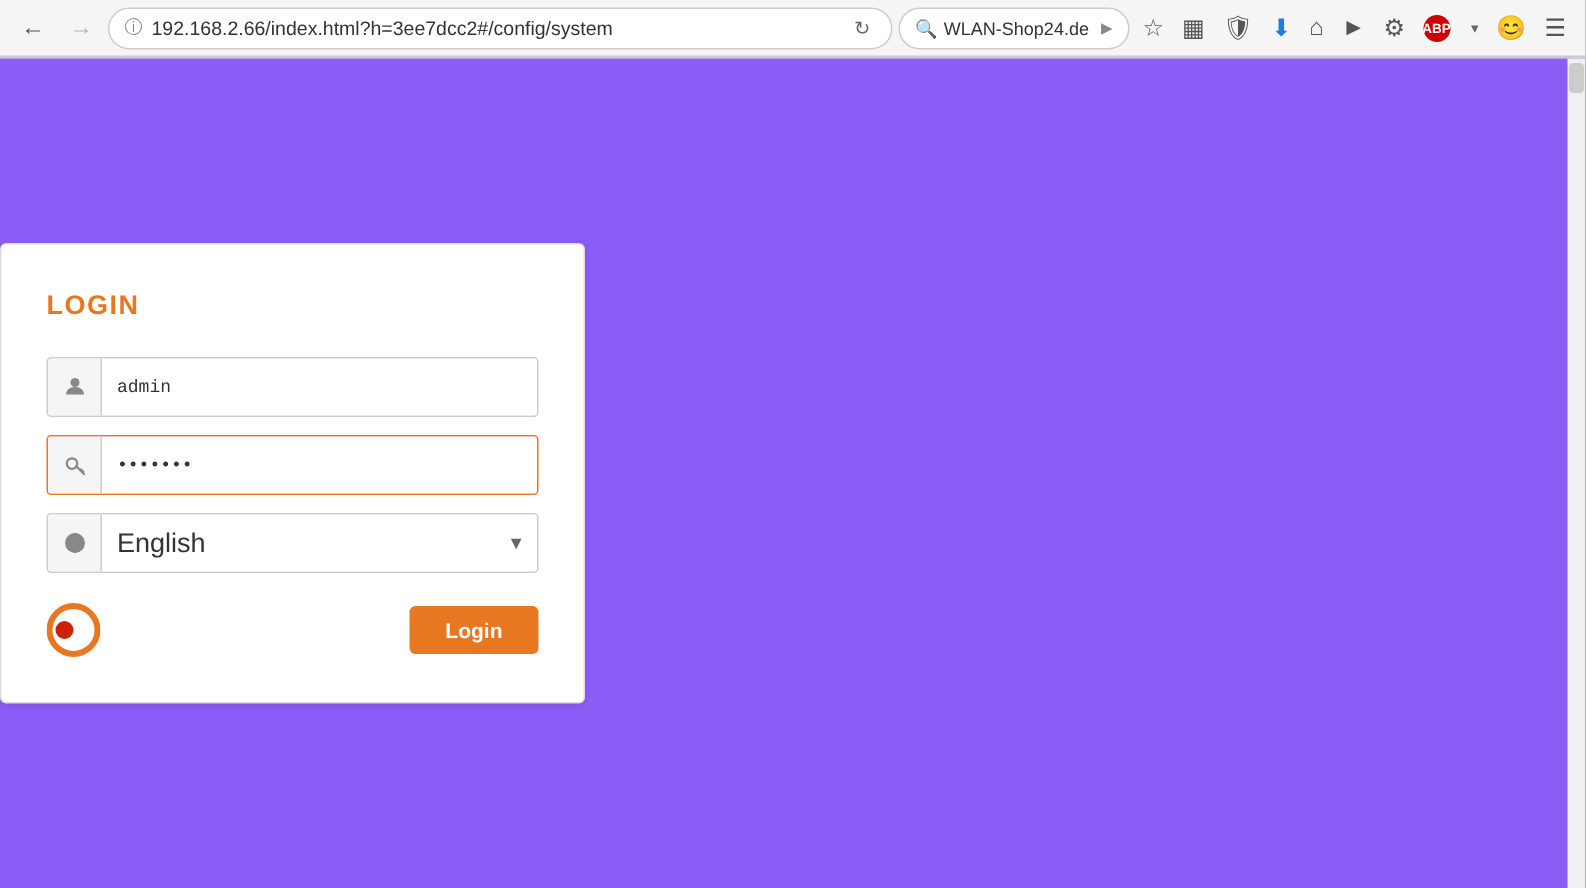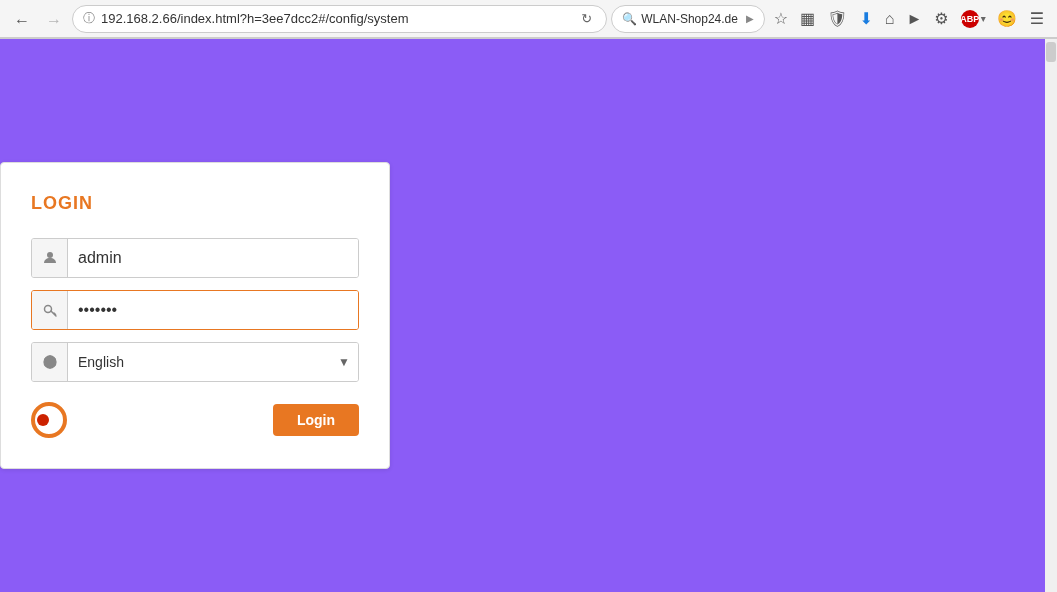--- a/index.html
+++ b/index.html
@@ -164,21 +164,21 @@
       font-size: 16px;
       color: #555;
       border-radius: 4px;
       display: flex;
       align-items: center;
     }
 
     .abp-btn {
       display: flex;
       align-items: center;
-      gap: 2px;
+      gap: 14px;
       background: none;
       border: none;
       cursor: pointer;
       padding: 2px 5px;
       border-radius: 4px;
     }
 
     .abp-badge {
       background: #cc0000;
       color: white;
@@ -269,38 +269,39 @@
       width: 16px;
       height: 16px;
       fill: #888;
     }
 
     .form-input {
       flex: 1;
       border: none;
       outline: none;
       padding: 8px 10px;
-      font-size: 16px;
+      font-size: 12px;
       color: #333;
       height: 38px;
+      font-family: Liberation Mono, monospace;
     }
 
     .form-select-wrapper {
       flex: 1;
       position: relative;
       display: flex;
       align-items: center;
     }
 
     .form-select {
       flex: 1;
       border: none;
       outline: none;
       padding: 8px 10px;
-      font-size: 14px;
+      font-size: 18px;
       color: #333;
       height: 38px;
       background: white;
       appearance: none;
       -webkit-appearance: none;
       width: 100%;
       cursor: pointer;
     }
 
     .select-arrow {

